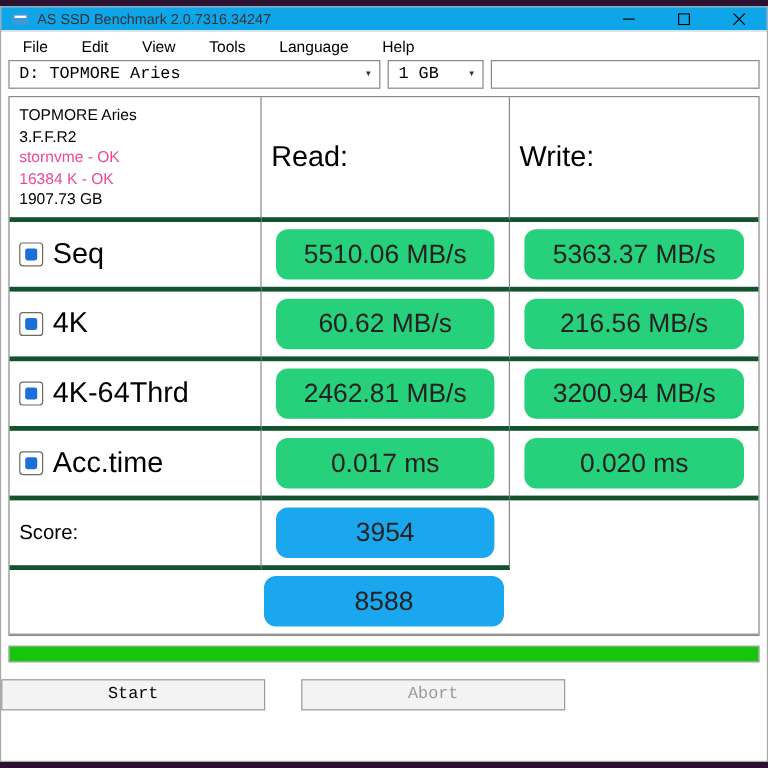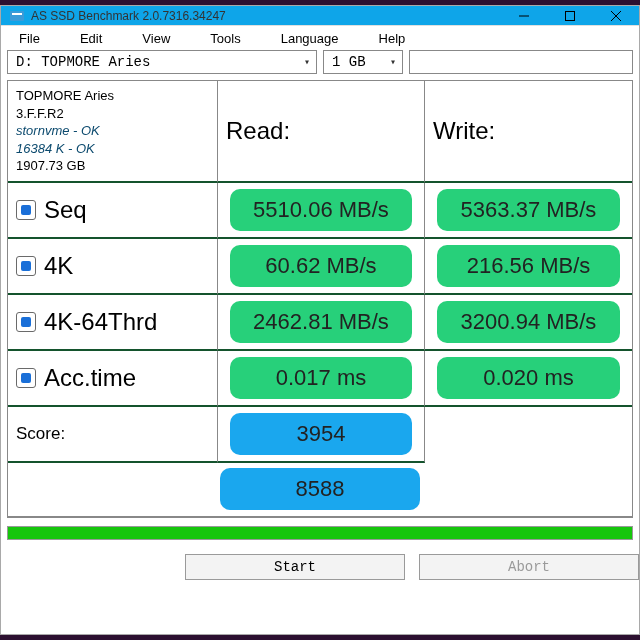--- a/index.html
+++ b/index.html
@@ -48,21 +48,21 @@
     color: #333;
   }
 
   
   .menubar {
     height: 24px;
     display: flex;
     align-items: center;
     padding: 0 4px;
     font-size: 13px;
-    gap: 12px;
+    gap: 0;
   }
   .menu-item { padding: 2px 14px; }
 
   
   .selectors {
     height: 28px;
     display: flex;
     align-items: center;
     padding: 0 6px 4px 6px;
     gap: 6px;
@@ -89,37 +89,37 @@
 
   
   .grid {
     margin: 2px 6px 0 6px;
     border: 1px solid #888;
     display: grid;
     grid-template-columns: 210px 1fr 1fr;
   }
   .cell {
     border-right: 1px solid #888;
-    border-bottom: 2px solid #14532d;
+    border-bottom: 4px solid #14532d;
     padding: 6px 8px;
     display: flex;
     align-items: center;
     min-height: 54px;
     text-align: center;
   }
   .cell:nth-child(3n) { border-right: none; }
   .hdr { font-size: 24px; font-weight: 400; }
   .info-cell {
     flex-direction: column;
     align-items: flex-start;
     justify-content: center;
     font-size: 13px;
     line-height: 1.35;
   }
-  .info-cell .green { color: #0c4a6e; font-style: italic; }
+  .info-cell .green { color: #ec4899; }
 
   .test-label {
     font-size: 24px;
     display: flex;
     align-items: center;
     gap: 8px;
   }
   .chk {
     width: 20px; height: 20px;
     border: 1px solid #6a6a6a;
@@ -172,22 +172,22 @@
   }
   .progress .fill {
     position: absolute; left: 0; top: 0; bottom: 0;
     width: 100%;
     background: #16c60c;
   }
 
   
   .bottom-buttons {
     display: flex;
-    justify-content: flex-end;
-    gap: 14px;
+    justify-content: flex-start;
+    gap: 30px;
     margin: 14px 0 26px 0;
   }
   .btn {
     width: 220px;
     height: 26px;
     border: 1px solid #9a9a9a;
     background: #f3f3f3;
     font-family: "Courier New", monospace;
     font-size: 14px;
     display: flex;

